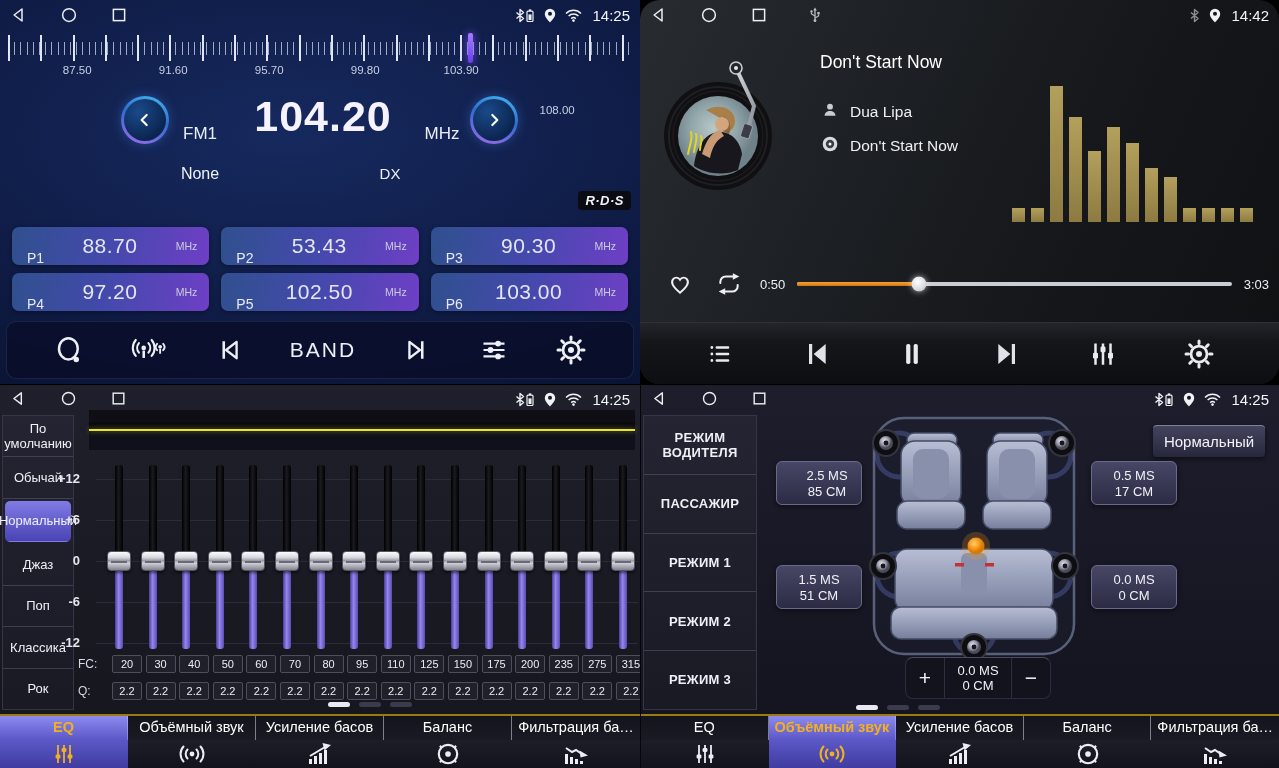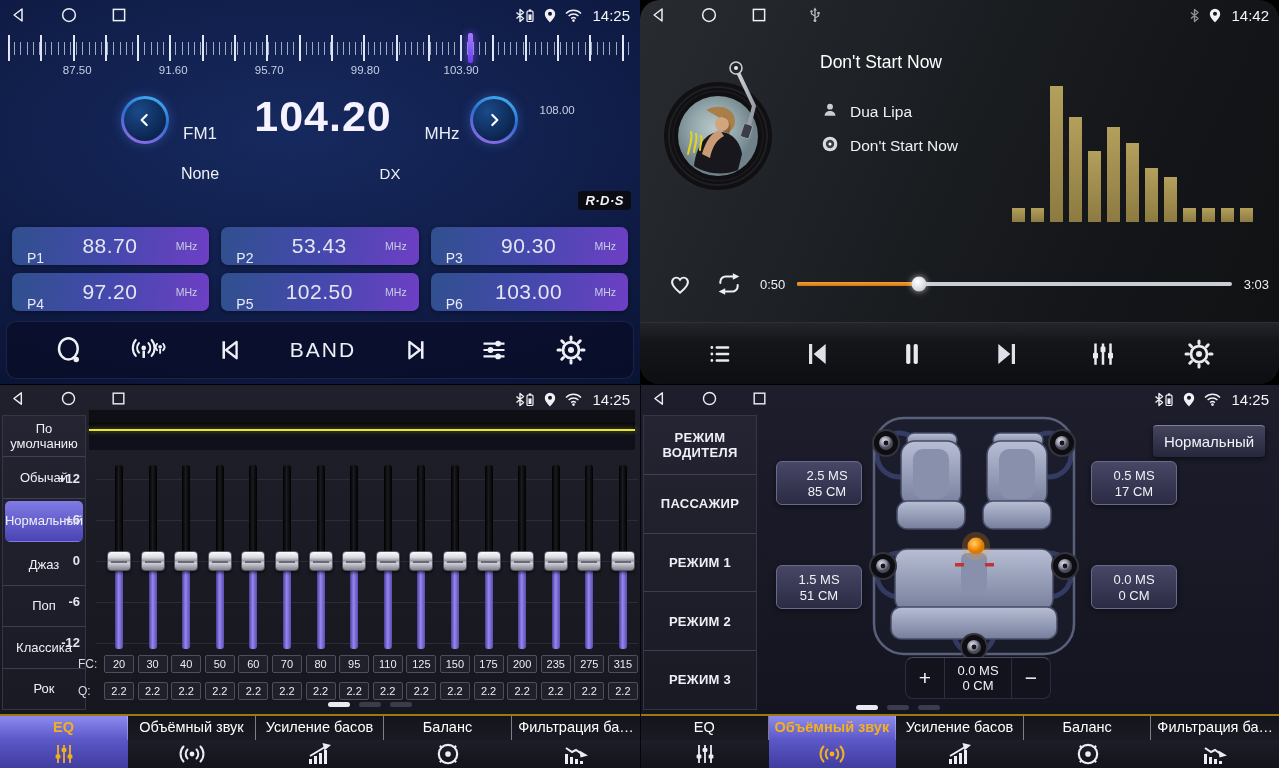--- a/index.html
+++ b/index.html
@@ -87,37 +87,37 @@
   .tab-label { height:24px; line-height:23px; text-align:center; font-size:14.5px; color:#fff; padding:0 2px;
     background:linear-gradient(180deg,rgba(5,5,10,.55),rgba(22,22,32,.45));
     border-right:1px solid rgba(230,230,240,.5); white-space:nowrap; overflow:hidden; }
   .tab:last-child .tab-label { border-right:none; }
   .tab-icon { flex:1; display:flex; align-items:center; justify-content:center; color:#eceef4; }
   .tab.selected { background:linear-gradient(180deg,#8d8af0 0%,#5c58c8 45%,#403ca0 100%); }
   .tab.selected .tab-label { background:transparent; color:var(--accent,#f2b01e); font-weight:bold; border-right-color:rgba(255,255,255,.25); }
   .tab.selected .tab-icon { color:var(--accent,#f2b01e); }
 
   
-  .eq-side { width:84px; }
+  .eq-side { width:72px; }
   .curve-panel { position:absolute; left:88px; top:24px; width:548px; height:42px;
     background:linear-gradient(180deg,#0e0e14 0 30%,#0a0a0f 30% 55%,#10101a 55% 100%); border:1px solid #1e1e2a; }
   .curve-line { position:absolute; left:0; right:0; top:19px; height:2px; background:#e6e632; box-shadow:0 0 5px rgba(230,230,60,.55); }
   .hline { position:absolute; left:96px; width:542px; height:1px; background:#2b2b39; }
   .scale-lab { position:absolute; left:44px; width:36px; text-align:right; font-size:13px; font-weight:bold; color:#e5e5ee; }
   .bands { position:absolute; left:104px; top:80px; width:534px; height:184px; display:flex; justify-content:space-between; }
   .band-col { position:relative; width:30px; height:100%; cursor:pointer; }
   .track-top { position:absolute; left:50%; transform:translateX(-50%); top:0; width:8px; height:92px; border-radius:3px;
     background:linear-gradient(90deg,#000,#1a1a20 45%,#000); }
   .track-bottom { position:absolute; left:50%; transform:translateX(-50%); top:100px; width:8px; height:84px; border-radius:3px;
     background:linear-gradient(90deg,#4a3e9a,#9486ee 45%,#5a4cb0); }
   .handle { position:absolute; left:50%; transform:translateX(-50%); top:86px; width:24px; height:20px; border-radius:4px;
     background:linear-gradient(180deg,#fcfcfe 0%,#d8d8e0 30%,#9b9ba8 48%,#d0d0da 62%,#83838f 100%);
     border:1px solid #55555f; box-shadow:0 2px 3px rgba(0,0,0,.55); }
   .handle::after { content:''; position:absolute; left:3px; right:3px; top:9px; height:2px; background:#6a6a74; }
-  .fcq-row { position:absolute; left:104px; width:534px; display:flex; justify-content:space-between; }
+  .fcq-row { position:absolute; left:112px; width:534px; display:flex; justify-content:space-between; }
   .chip { width:30px; height:18px; background:#20202b; border:1px solid #4e4e5e; border-radius:2px;
     font-size:11px; display:flex; align-items:center; justify-content:center; color:#ecedf2; }
   .row-label { position:absolute; left:78px; width:24px; font-size:12px; color:#d8d9e2; }
 
   
   .sf-side { width:114px; }
   .mode-item { font-weight:bold; letter-spacing:.3px; }
   .normal-btn { position:absolute; right:14px; top:40px; width:112px; height:32px; border-radius:4px;
     background:linear-gradient(180deg,#44445e,#26263c); border-top:1px solid rgba(200,205,225,.55);
     box-shadow:0 2px 5px rgba(0,0,0,.5); display:flex; align-items:center; justify-content:center;

